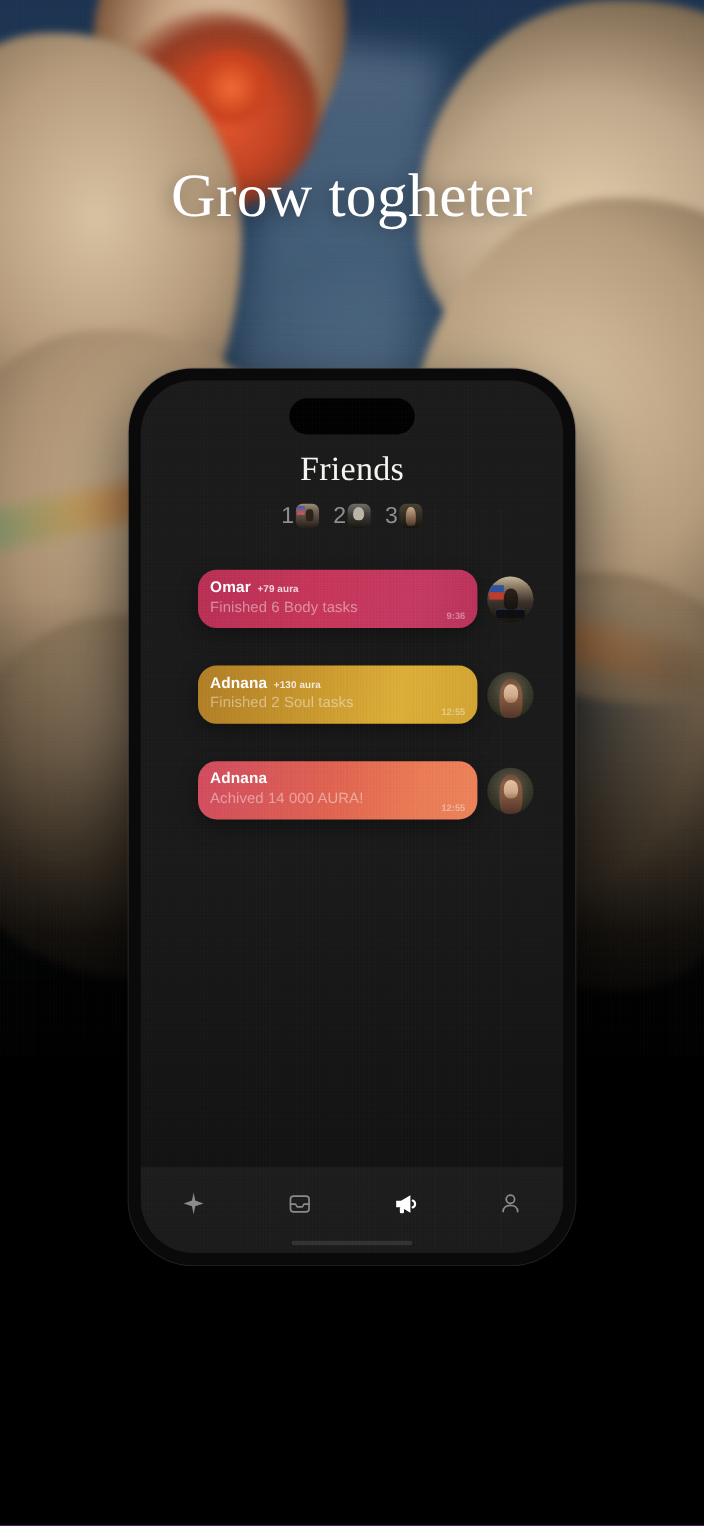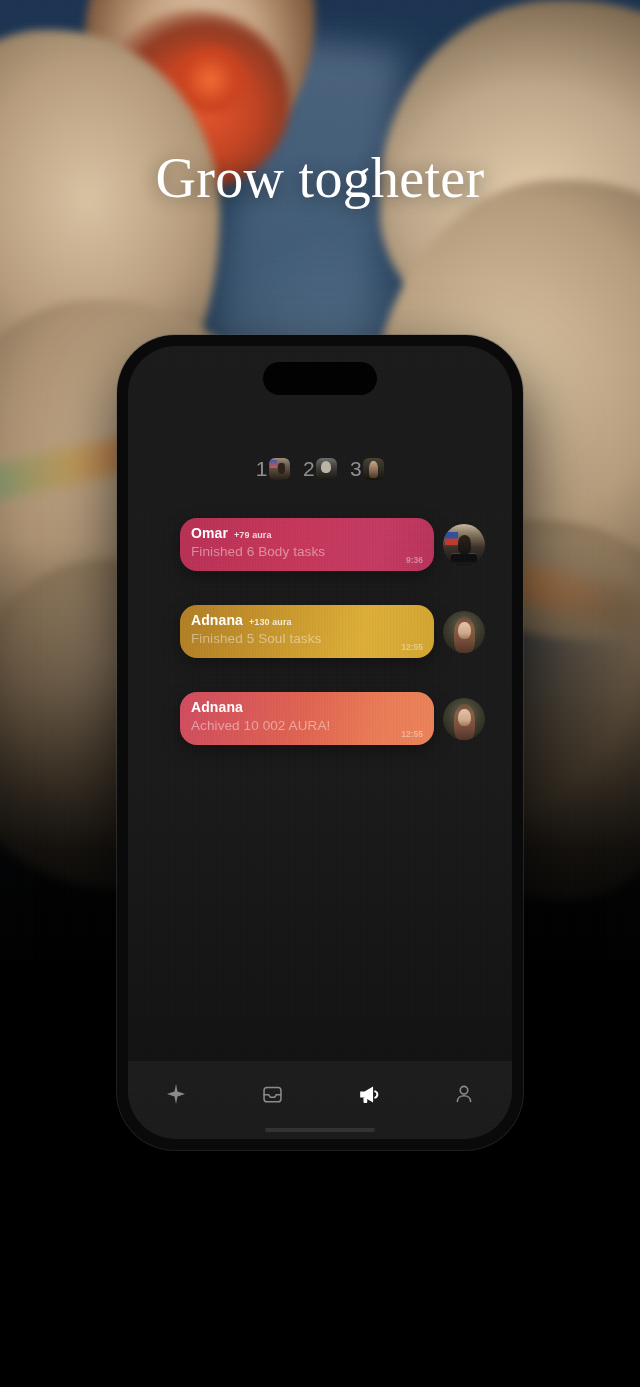--- a/index.html
+++ b/index.html
@@ -461,20 +461,21 @@
   </div>
   <div class="bg-bottom-black"></div>
 
   <div class="headline">Grow togheter</div>
 
   <div class="phone">
     <div class="phone-screen">
 
       <div class="dynamic-island"></div>
 
+      <div class="screen-title">Friends</div>
 
       <div class="leaderboard">
         <div class="rank-entry">
           <span class="rank-num">1</span>
           <span class="rank-thumb thumb-a"></span>
         </div>
         <div class="rank-entry">
           <span class="rank-num">2</span>
           <span class="rank-thumb thumb-b"></span>
         </div>
@@ -503,36 +504,36 @@
             </div>
         </div>
 
         <div class="feed-row">
           <div class="bubble bubble-c2">
             <div class="bubble-inner">
               <div class="bubble-top">
                 <span class="bubble-name">Adnana</span>
                 <span class="bubble-aura">+130 aura</span>
               </div>
-              <div class="bubble-sub">Finished 5 Soul tasks</div>
+              <div class="bubble-sub">Finished 2 Soul tasks</div>
               <div class="bubble-time">12:55</div>
             </div>
             <div class="bubble-grain"></div>
           </div>
           <div class="avatar av-adnana"></div>
         </div>
 
         <div class="feed-row">
           <div class="bubble bubble-c3">
             <div class="bubble-inner">
               <div class="bubble-top">
                 <span class="bubble-name">Adnana</span>
                 <span class="bubble-aura"></span>
               </div>
-              <div class="bubble-sub">Achived 10 002 AURA!</div>
+              <div class="bubble-sub">Achived 14 000 AURA!</div>
               <div class="bubble-time">12:55</div>
             </div>
             <div class="bubble-grain"></div>
           </div>
           <div class="avatar av-adnana"></div>
         </div>
 
       </div>
 
       <div class="nav-bar">

